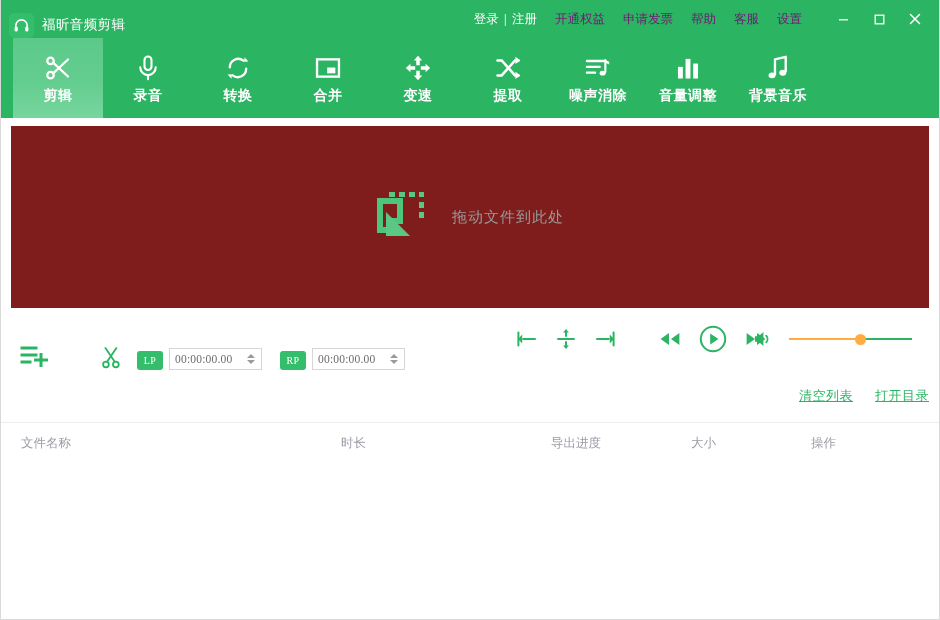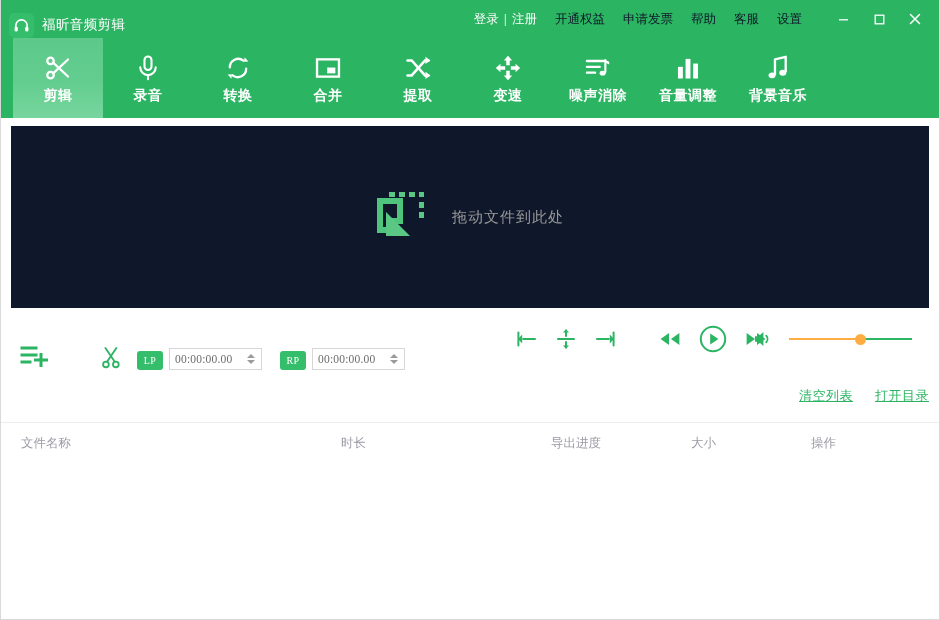--- a/index.html
+++ b/index.html
@@ -56,21 +56,21 @@
   .title-menu {
     position: absolute;
     right: 128px;
     top: 0;
     height: 38px;
     display: flex;
     align-items: center;
     gap: 0px;
   }
   .tm-item {
-    color: #0f172a;
+    color: #701a75;
     font-size: 12.5px;
     padding: 0 9px;
     cursor: default;
     white-space: nowrap;
   }
   .tm-auth {
     color: #ffffff;
     font-size: 12.5px;
     padding: 0 9px;
     white-space: nowrap;
@@ -134,21 +134,21 @@
     font-weight: bold;
   }
 
   
   .dropwrap {
     padding: 8px 10px 0 10px;
     box-sizing: border-box;
   }
   .dropzone {
     height: 182px;
-    background: #0f172a;
+    background: #7f1d1d;
     display: flex;
     align-items: center;
     justify-content: center;
     gap: 22px;
   }
   .dropzone-icon { display: block; }
   .dropzone-text {
     color: #9a9a9a;
     font-size: 15px;
     letter-spacing: 1px;
@@ -413,39 +413,39 @@
           <rect x="2.6" y="4.6" width="18.8" height="14.8" fill="none" stroke="#ffffff" stroke-width="2"></rect>
           <rect x="11.3" y="11.6" width="7" height="5" fill="#ffffff"></rect>
         </svg>
       </div>
       <div class="tab-label">合并</div>
     </div>
 
     <div class="tab">
       <div class="tab-icon">
         <svg width="28" height="28" viewBox="0 0 24 24">
+          <path d="M12 1.6l3.6 3.9h-2.1v4.1h-3v-4.1H8.4z" fill="#ffffff"></path>
+          <path d="M12 22.4l-3.6-3.9h2.1v-4.1h3v4.1h2.1z" fill="#ffffff"></path>
+          <path d="M1.6 12l3.9-3.6v2.1h4.1v3H5.5v2.1z" fill="#ffffff"></path>
+          <path d="M22.4 12l-3.9 3.6v-2.1h-4.1v-3h4.1V8.4z" fill="#ffffff"></path>
+        </svg>
+      </div>
+      <div class="tab-label">变速</div>
+    </div>
+
+    <div class="tab">
+      <div class="tab-icon">
+        <svg width="28" height="28" viewBox="0 0 24 24">
           <path d="M3 5.5h3.6L18 18.4h3" fill="none" stroke="#ffffff" stroke-width="2.2" stroke-linecap="round"></path>
           <path d="M3 18.4h3.6L18 5.5h3" fill="none" stroke="#ffffff" stroke-width="2.2" stroke-linecap="round"></path>
           <path d="M18.4 2.4L22.6 5.5l-4.2 3.1z" fill="#ffffff"></path>
           <path d="M18.4 15.3l4.2 3.1-4.2 3.1z" fill="#ffffff"></path>
         </svg>
       </div>
       <div class="tab-label">提取</div>
-    </div>
-
-    <div class="tab">
-      <div class="tab-icon">
-        <svg width="28" height="28" viewBox="0 0 24 24">
-          <path d="M12 1.6l3.6 3.9h-2.1v4.1h-3v-4.1H8.4z" fill="#ffffff"></path>
-          <path d="M12 22.4l-3.6-3.9h2.1v-4.1h3v4.1h2.1z" fill="#ffffff"></path>
-          <path d="M1.6 12l3.9-3.6v2.1h4.1v3H5.5v2.1z" fill="#ffffff"></path>
-          <path d="M22.4 12l-3.9 3.6v-2.1h-4.1v-3h4.1V8.4z" fill="#ffffff"></path>
-        </svg>
-      </div>
-      <div class="tab-label">变速</div>
     </div>
 
     <div class="tab">
       <div class="tab-icon">
         <svg width="28" height="28" viewBox="0 0 24 24">
           <path d="M2.5 6h15M2.5 11h11M2.5 16h7" stroke="#ffffff" stroke-width="2" stroke-linecap="round"></path>
           <path d="M18.3 5.2v10.1" stroke="#ffffff" stroke-width="1.8" stroke-linecap="round"></path>
           <ellipse cx="16" cy="16.4" rx="2.6" ry="2.1" fill="#ffffff"></ellipse>
           <path d="M18.3 5.2l3.3 1.5v2.3l-3.3-1.5z" fill="#ffffff"></path>
         </svg>

